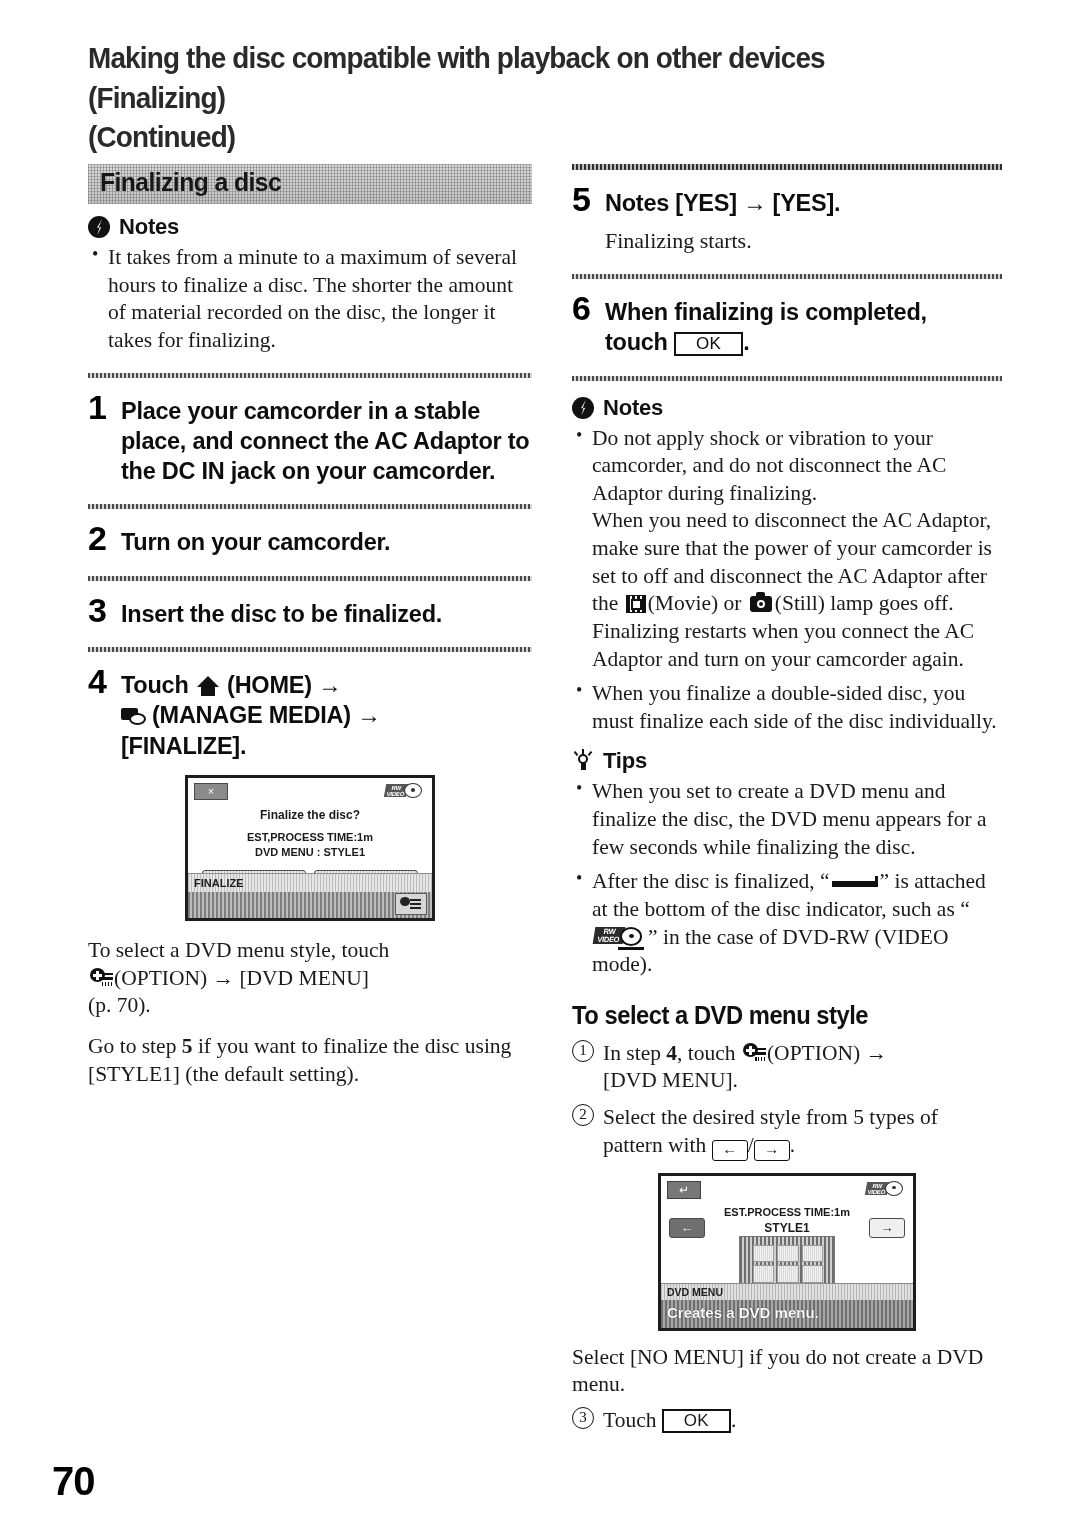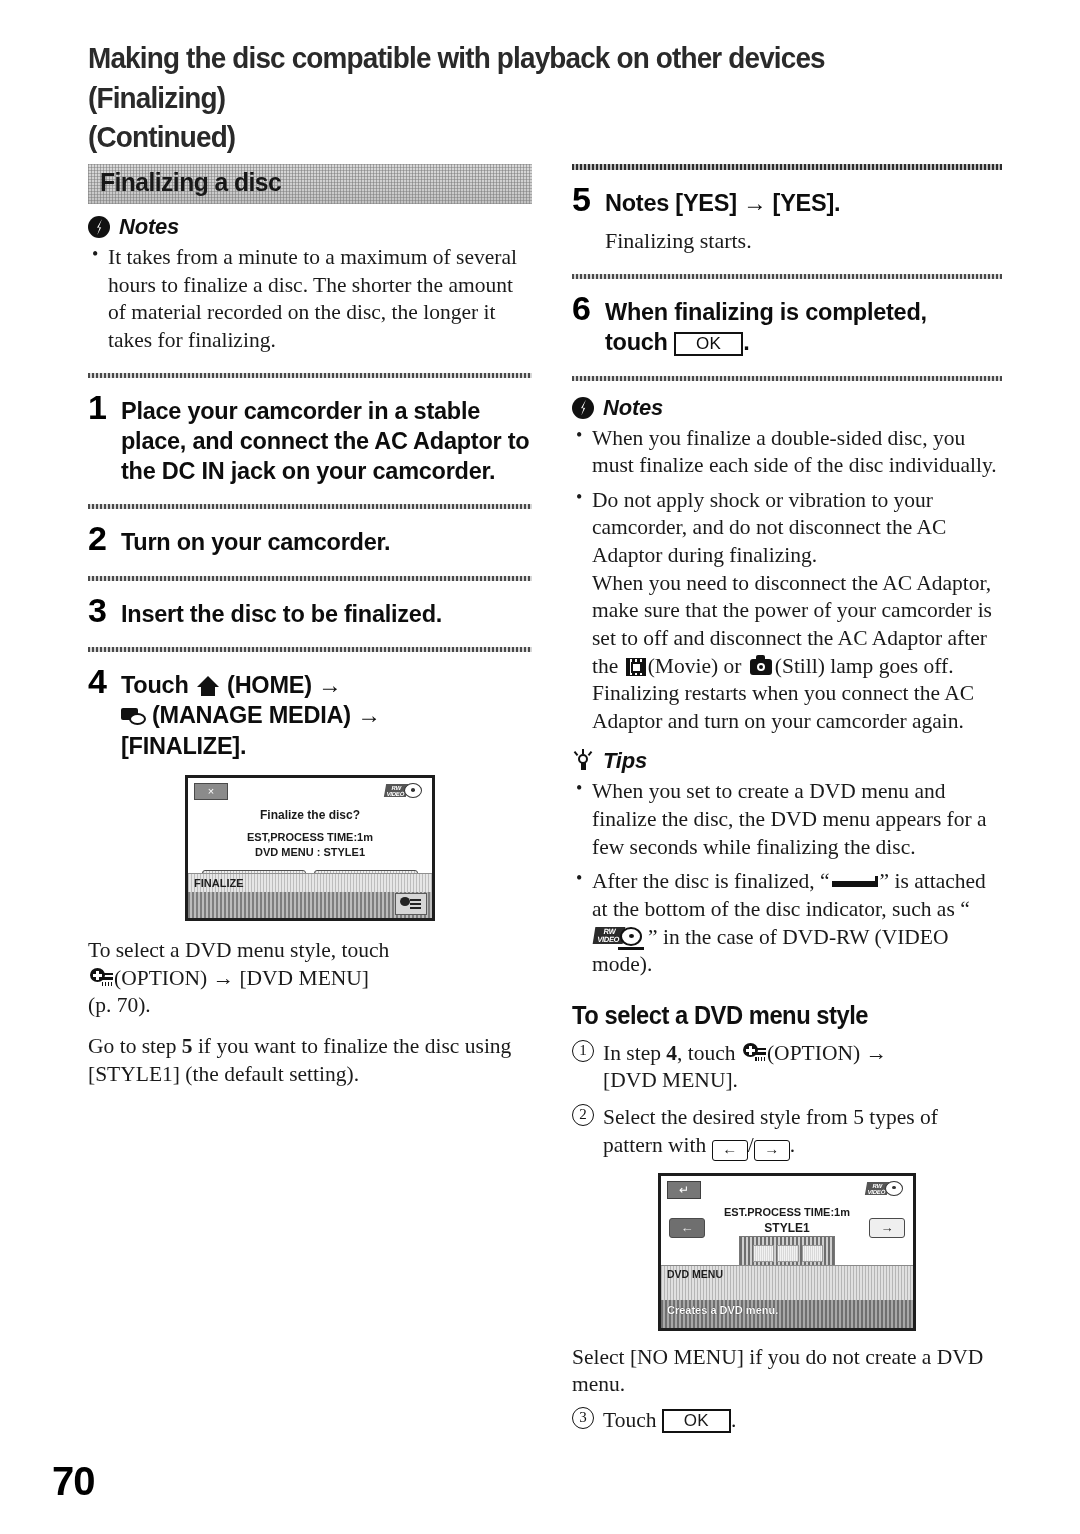--- a/index.html
+++ b/index.html
@@ -70,21 +70,20 @@
     transform: scaleX(0.95);
     transform-origin: left top;
   }
 
   
   .callout-head {
     display: flex;
     align-items: center;
     gap: 9px;
     margin: 6px 0 4px 0;
-    font-style: italic;
   }
   .callout-head .ctitle {
     font-family: "Liberation Sans", sans-serif;
     font-weight: bold;
     font-size: 22px;
     letter-spacing: -0.2px;
     color: #111;
   }
   .ic-note {
     width: 22px; height: 22px;
@@ -657,40 +656,40 @@
     gap: 3px;
   }
   .lcd-2 .preview .cell {
     background: repeating-linear-gradient(90deg,#f2f2f2 0 1px,#d8d8d8 1px 2px);
     border: 0.8px solid #9a9a9a;
   }
   .lcd-2 .labelbar2 {
     position: absolute;
     left: 0; right: 0;
     bottom: 28px;
-    height: 35px;
+    height: 17px;
     background: repeating-linear-gradient(90deg,#b5b5b5 0 1px,#e0e0e0 1px 3px);
     border-top: 1px solid #8a8a8a;
     font-size: 10.5px;
     font-weight: bold;
     color: #1d1d1d;
     padding-left: 6px;
     line-height: 17px;
     box-sizing: border-box;
   }
   .lcd-2 .botbar2 {
     position: absolute;
     left: 0; right: 0;
     bottom: 0;
     height: 28px;
     background:
       repeating-linear-gradient(90deg,#6f6f6f 0 2px,#a8a8a8 2px 4px),
       repeating-linear-gradient(0deg,#767676 0 2px,#b0b0b0 2px 4px);
     color: #ffffff;
-    font-size: 11px;
+    font-size: 15px;
     font-weight: bold;
     padding: 4px 0 0 6px;
     box-sizing: border-box;
     text-shadow: 0 0 1px #000;
   }
 
   
   .folio {
     position: absolute;
     left: 52px;
@@ -823,30 +822,30 @@
       </span>
     </div>
 
     <div class="rule"></div>
 
     <div class="callout-head">
       <span class="ic-note"></span>
       <span class="ctitle">Notes</span>
     </div>
     <ul class="bullets">
-      <li>When you finalize a double-sided disc, you must finalize each side of the disc individually.</li>
       <li>
         <span>Do not apply shock or vibration to your camcorder, and do not disconnect the AC Adaptor during finalizing.</span>
         <span class="cont">
           <span>When you need to disconnect the AC Adaptor, make sure that the power of your camcorder is set to off and disconnect the AC Adaptor after the</span>
           <span class="ic-movie"></span><span>(Movie) or</span>
           <span class="ic-still"></span><span>(Still) lamp goes off.</span>
           <span>Finalizing restarts when you connect the AC Adaptor and turn on your camcorder again.</span>
         </span>
       </li>
+      <li>When you finalize a double-sided disc, you must finalize each side of the disc individually.</li>
     </ul>
 
     <div class="callout-head" style="margin-top:13px">
       <span class="ic-tip">
         <span class="ray r1"></span>
           <span class="ray r2"></span>
           <span class="ray r3"></span>
         <span class="bulb"></span>
           <span class="stem"></span>
       </span>

